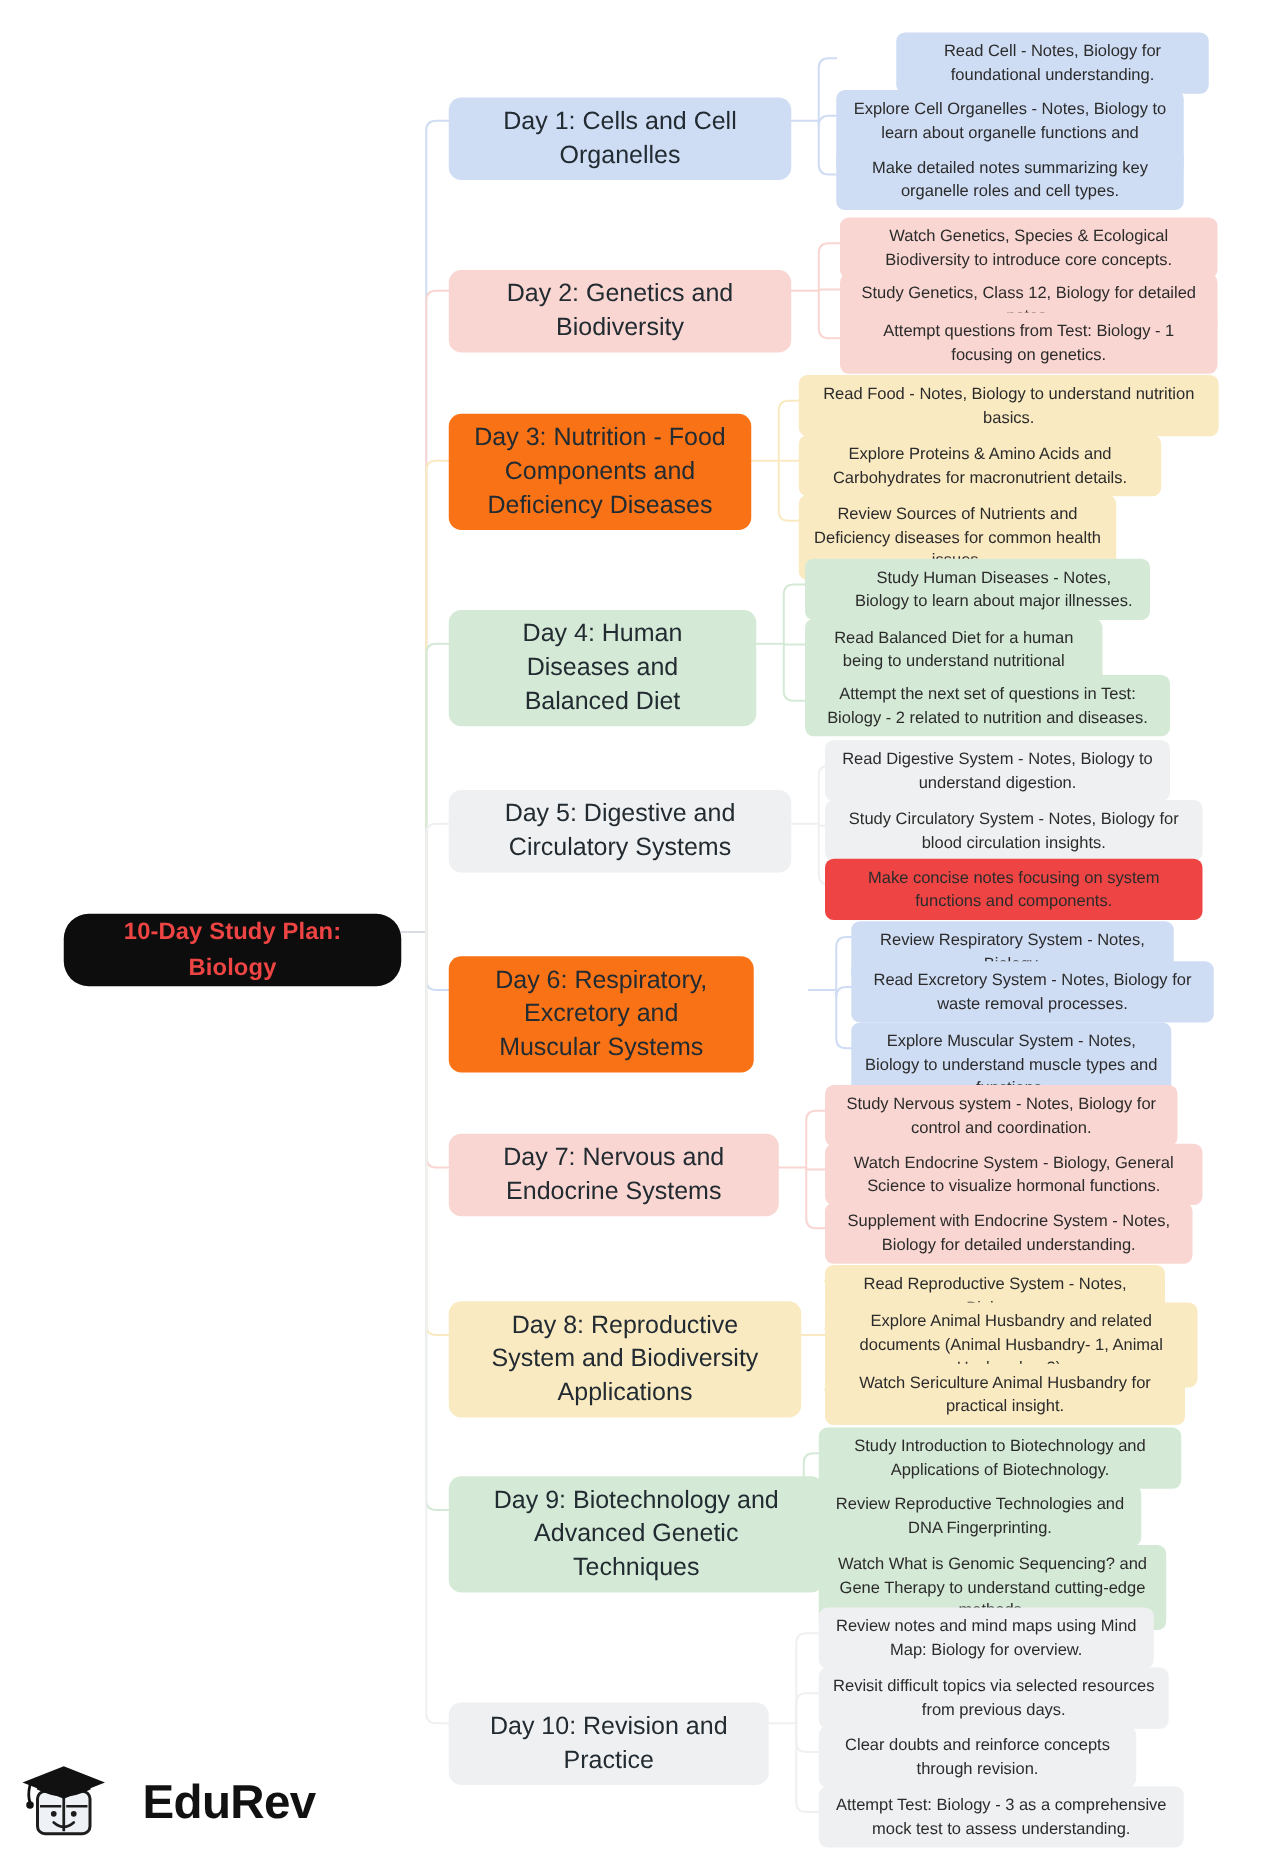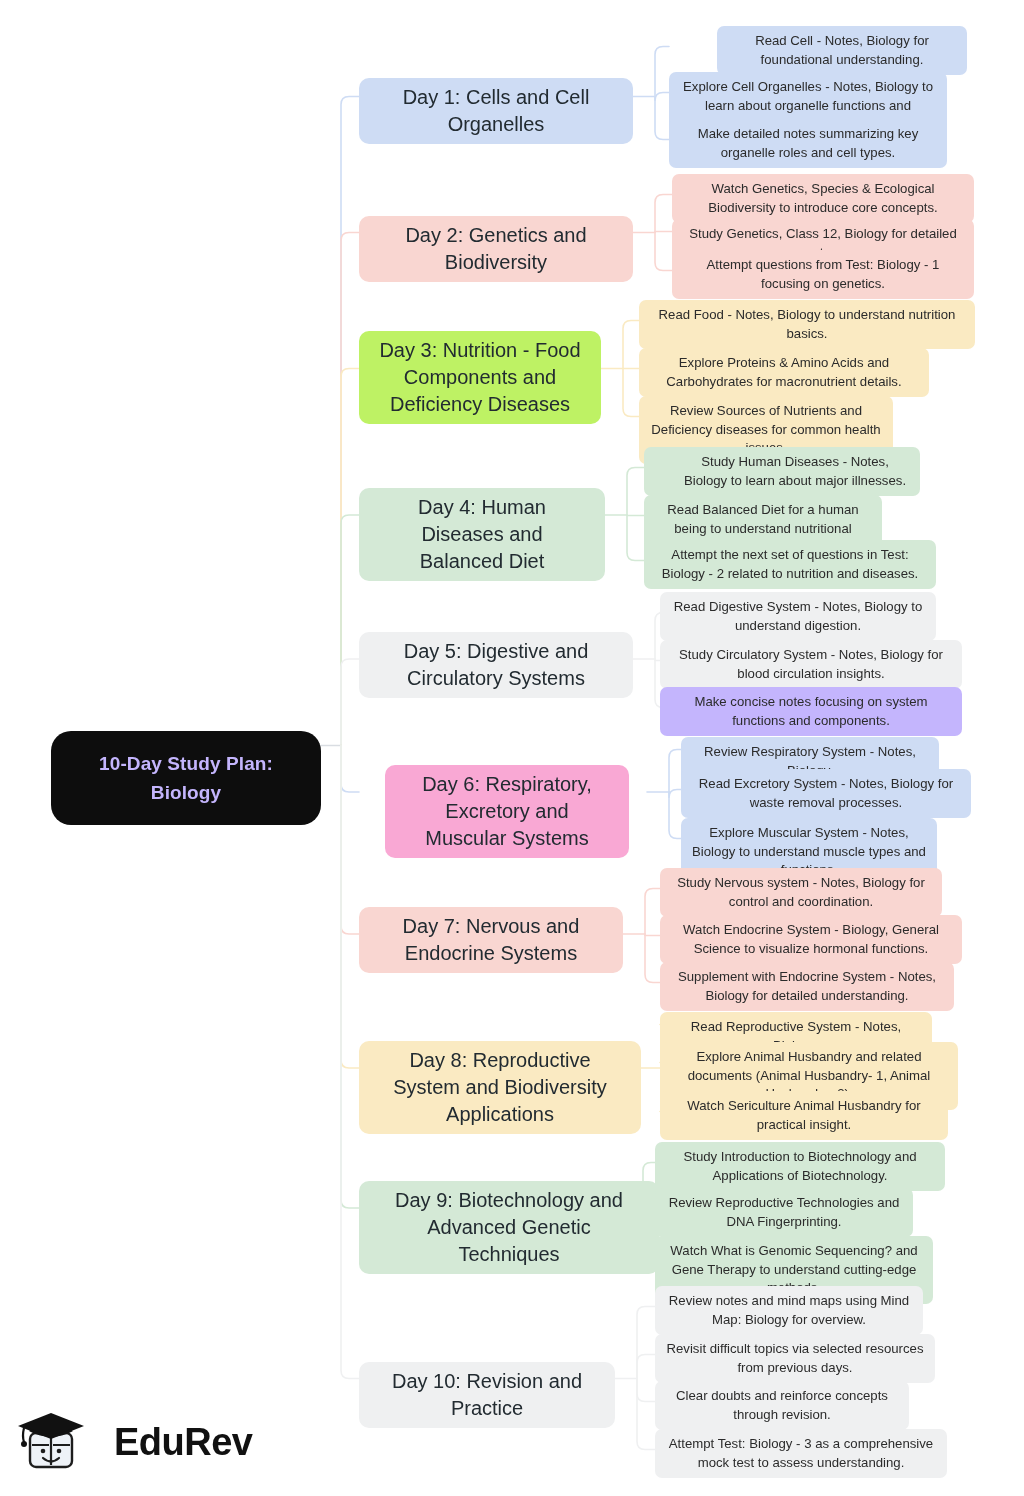--- a/index.html
+++ b/index.html
@@ -9,23 +9,23 @@
     -webkit-font-smoothing:antialiased;
   }
   #stage{position:absolute;inset:0;width:1024px;height:1496px;}
   #links{position:absolute;left:0;top:0;width:1024px;height:1496px;pointer-events:none;}
 
   .node{position:absolute;box-sizing:border-box;border-radius:8px;
         display:flex;align-items:center;justify-content:center;text-align:center;}
 
   
   .root{
-    background:#0d0d0d;color:#c4b5fd;border-radius:20px;
+    background:#0d0d0d;color:#ef4444;border-radius:20px;
     font-size:19px;font-weight:bold;letter-spacing:.1px;
-    padding:18px 14px;
+    padding:0 14px;
   }
 
   
   .day{
     font-size:20px;color:#222b31;line-height:1.35;
     border-radius:10px;padding:6px 20px;
   }
 
   
   .leaf{
@@ -126,21 +126,21 @@
       </div>
       <div class="node leaf c-pink" style="left: 672px; top: 174px; width: 302px; min-height: 41px; background: rgb(249, 214, 209);">
         <span>Watch Genetics, Species &amp; Ecological Biodiversity to introduce core concepts.</span>
       </div>
       <div class="node leaf c-pink" style="left: 672px; top: 219px; width: 302px; min-height: 25px; background: rgb(249, 214, 209);">
         <span>Study Genetics, Class 12, Biology for detailed notes.</span>
       </div>
       <div class="node leaf c-pink" style="left: 672px; top: 250px; width: 302px; min-height: 41px; background: rgb(249, 214, 209);">
         <span>Attempt questions from Test: Biology - 1 focusing on genetics.</span>
       </div>
-      <div class="node day c-yellow" style="left: 359px; top: 331px; width: 242px; min-height: 75px; background: #bef264;">
+      <div class="node day c-yellow" style="left: 359px; top: 331px; width: 242px; min-height: 75px; background: #f97316;">
         <span>Day 3: Nutrition - Food Components and Deficiency Diseases</span>
       </div>
       <div class="node leaf c-yellow" style="left: 639px; top: 300px; width: 336px; min-height: 41px; background: rgb(250, 234, 194);">
         <span>Read Food - Notes, Biology to understand nutrition basics.</span>
       </div>
       <div class="node leaf c-yellow" style="left: 639px; top: 348px; width: 290px; min-height: 41px; background: rgb(250, 234, 194);">
         <span>Explore Proteins &amp; Amino Acids and Carbohydrates for macronutrient details.</span>
       </div>
       <div class="node leaf c-yellow" style="left: 639px; top: 396px; width: 254px; min-height: 41px; background: rgb(250, 234, 194);">
         <span>Review Sources of Nutrients and Deficiency diseases for common health issues.</span>
@@ -159,24 +159,24 @@
       </div>
       <div class="node day c-gray" style="left: 359px; top: 632px; width: 274px; min-height: 54px; background: rgb(239, 240, 241);">
         <span>Day 5: Digestive and Circulatory Systems</span>
       </div>
       <div class="node leaf c-gray" style="left: 660px; top: 592px; width: 276px; min-height: 41px; background: rgb(239, 240, 241);">
         <span>Read Digestive System - Notes, Biology to understand digestion.</span>
       </div>
       <div class="node leaf c-gray" style="left: 660px; top: 640px; width: 302px; min-height: 41px; background: rgb(239, 240, 241);">
         <span>Study Circulatory System - Notes, Biology for blood circulation insights.</span>
       </div>
-      <div class="node leaf c-gray" style="left: 660px; top: 687px; width: 302px; min-height: 41px; background: #c4b5fd;">
+      <div class="node leaf c-gray" style="left: 660px; top: 687px; width: 302px; min-height: 41px; background: #ef4444;">
         <span>Make concise notes focusing on system functions and components.</span>
       </div>
-      <div class="node day c-blue" style="left: 359px; top: 765px; width: 244px; min-height: 54px; background: #f9a8d4; margin-left: 26px;">
+      <div class="node day c-blue" style="left: 359px; top: 765px; width: 244px; min-height: 54px; background: #f97316;">
         <span>Day 6: Respiratory, Excretory and Muscular Systems</span>
       </div>
       <div class="node leaf c-blue" style="left: 681px; top: 737px; width: 258px; min-height: 25px; background: rgb(206, 220, 244);">
         <span>Review Respiratory System - Notes, Biology.</span>
       </div>
       <div class="node leaf c-blue" style="left: 681px; top: 769px; width: 290px; min-height: 41px; background: rgb(206, 220, 244);">
         <span>Read Excretory System - Notes, Biology for waste removal processes.</span>
       </div>
       <div class="node leaf c-blue" style="left: 681px; top: 818px; width: 256px; min-height: 41px; background: rgb(206, 220, 244);">
         <span>Explore Muscular System - Notes, Biology to understand muscle types and functions.</span>

